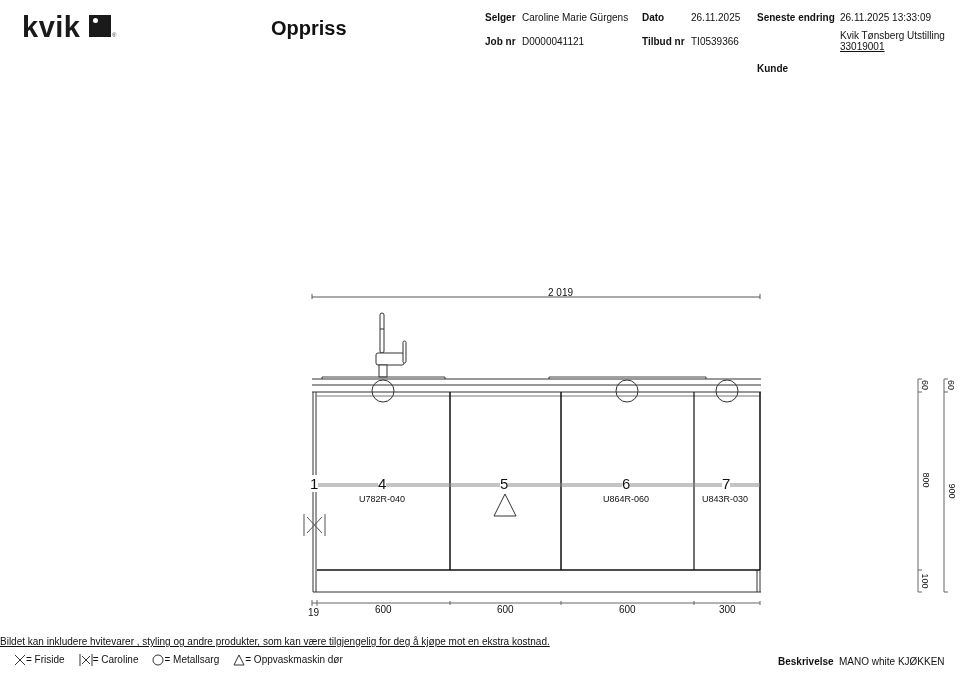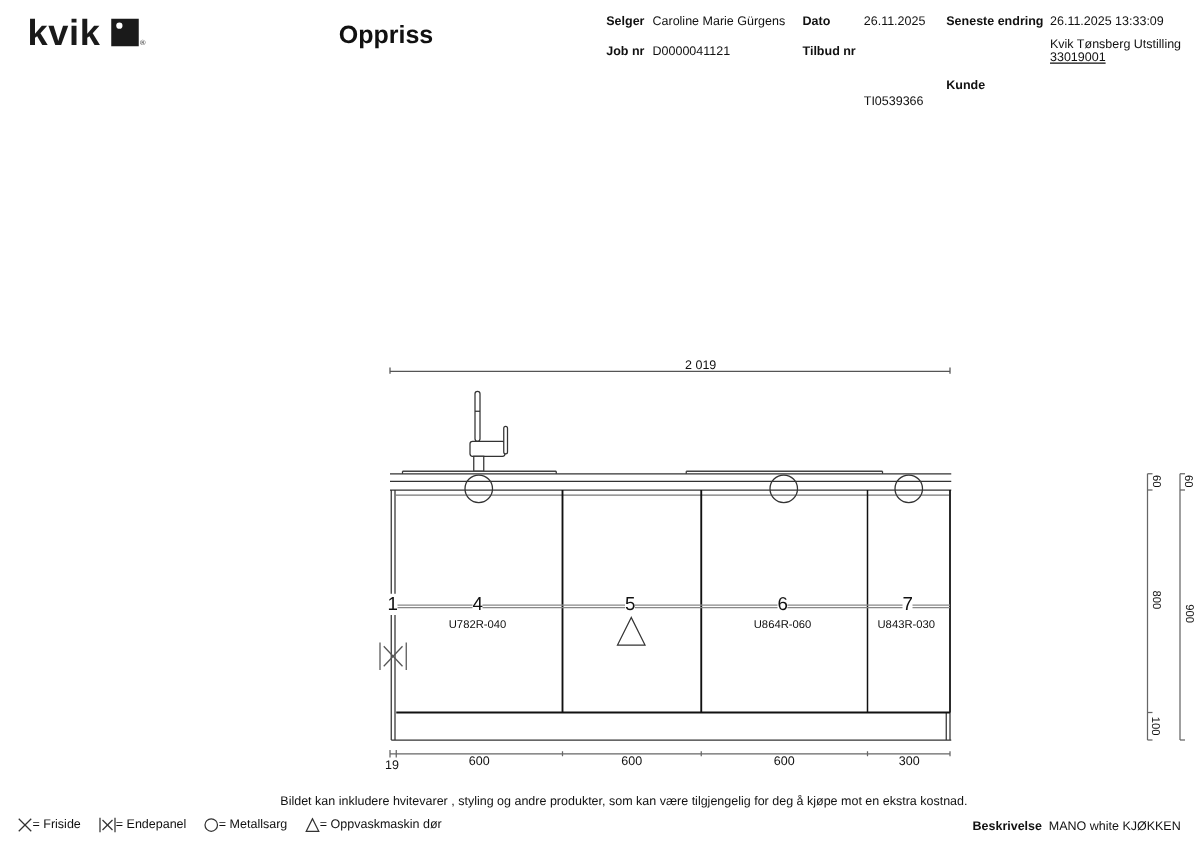--- a/index.html
+++ b/index.html
@@ -5,21 +5,21 @@
   html, body { margin:0; padding:0; background:#ffffff; }
   body { width:960px; height:674px; position:relative; overflow:hidden; font-family:"Liberation Sans", sans-serif; color:#111; }
   .abs { position:absolute; }
   .logo { left:22px; top:12px; font-family:"Liberation Sans", sans-serif; font-weight:bold; font-size:29px; letter-spacing:0.5px; color:#1a1a1a; line-height:30px; }
   .logo-box { left:89px; top:15px; width:22px; height:22px; background:#1a1a1a; }
   .logo-dot { left:93px; top:18px; width:5px; height:5px; background:#fff; border-radius:50%; }
   .logo-reg { left:112px; top:32px; font-size:6px; color:#333; }
   .title { left:271px; top:17px; font-size:20px; font-weight:bold; }
   .hl { font-size:10px; font-weight:bold; }
   .hv { font-size:10px; }
-  .note { left:0; width:774px; top:636px; text-align:right; font-size:10px; }
+  .note { left:0; width:774px; top:636px; text-align:left; font-size:10px;text-decoration:underline; }
   .legend { top:654px; font-size:10px; display:flex; align-items:center; }
   .legend-item { display:flex; align-items:flex-start; margin-right:14px; }
   .dim { font-size:10px; }
   .vtext { transform:rotate(90deg); transform-origin:center; font-size:9px; }
   svg { position:absolute; left:0; top:0; }
 </style>
 </head>
 <body>
 
 <div class="abs logo">kvik</div>
@@ -31,21 +31,21 @@
 <div class="abs hl" style="left:485px;top:12px;">Selger</div>
 <div class="abs hv" style="left:522px;top:12px;">Caroline Marie Gürgens</div>
 <div class="abs hl" style="left:642px;top:12px;">Dato</div>
 <div class="abs hv" style="left:691px;top:12px;">26.11.2025</div>
 <div class="abs hl" style="left:757px;top:12px;">Seneste endring</div>
 <div class="abs hv" style="left:840px;top:12px;">26.11.2025 13:33:09</div>
 
 <div class="abs hl" style="left:485px;top:36px;">Job nr</div>
 <div class="abs hv" style="left:522px;top:36px;">D0000041121</div>
 <div class="abs hl" style="left:642px;top:36px;">Tilbud nr</div>
-<div class="abs hv" style="left:691px;top:36px;margin-top:40px;">TI0539366</div>
+<div class="abs hv" style="left:691px;top:36px;">TI0539366</div>
 <div class="abs hl" style="left:757px;top:52px;margin-top:11px;">Kunde</div>
 <div class="abs hv" style="left:840px;top:30px;">Kvik Tønsberg Utstilling</div>
 <div class="abs hv" style="left:840px;top:41px;text-decoration:underline;">33019001</div>
 
 <svg width="960" height="674">
   <g stroke="#333" fill="none" stroke-width="1">
 
     <line x1="312" y1="297" x2="760" y2="297" stroke="#555"></line>
     <line x1="312" y1="294" x2="312" y2="299" stroke="#555"></line>
     <line x1="760" y1="294" x2="760" y2="299" stroke="#555"></line>
@@ -153,21 +153,21 @@
       </svg>
     <span>= Friside</span>
   </div>
   <div class="legend-item">
     <svg style="position:static" width="14" height="12">
         <line x1="1" y1="0" x2="1" y2="12" stroke="#333"></line>
         <line x1="13" y1="0" x2="13" y2="12" stroke="#333"></line>
         <line x1="3" y1="2" x2="11" y2="10" stroke="#333"></line>
         <line x1="11" y1="2" x2="3" y2="10" stroke="#333"></line>
       </svg>
-    <span>= Endepanel</span>
+    <span>= Caroline</span>
   </div>
   <div class="legend-item">
     <svg style="position:static" width="12" height="12">
         <circle cx="6" cy="6" r="5" stroke="#333" fill="none"></circle>
       </svg>
     <span>= Metallsarg</span>
   </div>
   <div class="legend-item">
     <svg style="position:static" width="12" height="12">
         <polygon points="6,1 11,11 1,11" stroke="#333" fill="none"></polygon>

